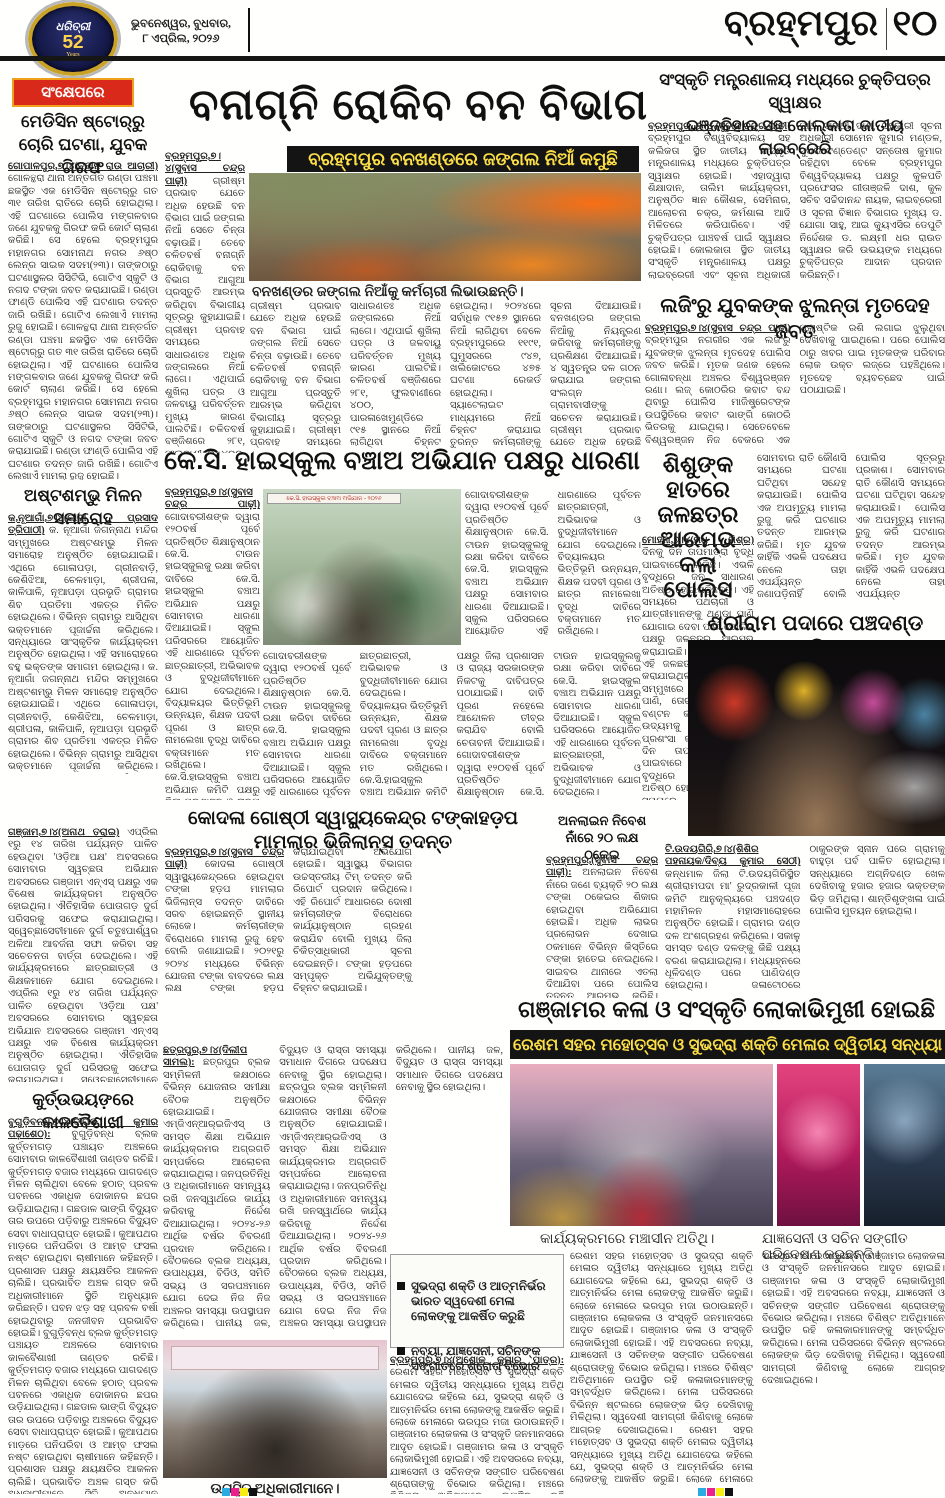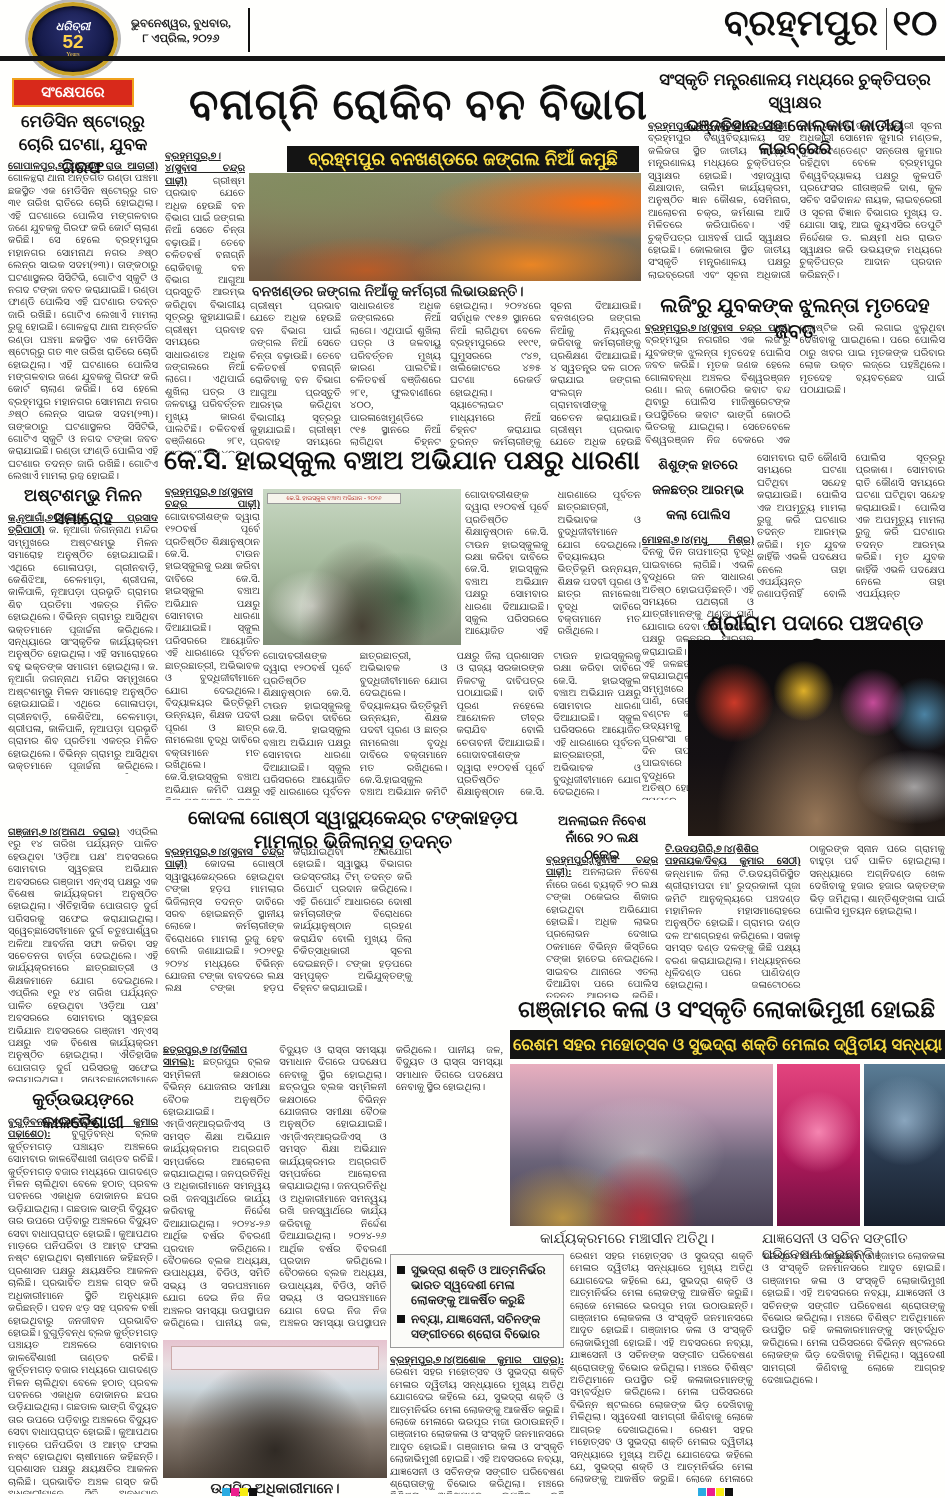--- a/index.html
+++ b/index.html
@@ -17,21 +17,21 @@
                 font-weight:bold;text-align:center;}
   .rule{background:#161616;}
   
   .logo{width:82px;height:66px;border-radius:50%;background:
         radial-gradient(circle at 50% 38%,#2c3272 0%,#151a4a 60%,#0c0f33 100%);
         border:4px solid #c9a227;box-shadow:0 0 0 3px #b9b9b9, inset 0 0 6px #000;
         display:flex;flex-direction:column;align-items:center;justify-content:center;}
   .logo .nm{color:#fff;font-size:11px;font-style:italic;font-weight:bold;line-height:11px;}
   .logo .yr{color:#ffd34d;font-size:19px;font-weight:bold;line-height:19px;font-family:"Liberation Sans",sans-serif;}
   .logo .yl{color:#ffd34d;font-size:6px;line-height:7px;}
-  .bullet-row{display:flex;align-items:flex-start;margin:4px 0;}
+  .bullet-row{display:flex;align-items:flex-start;margin:20px 0;}
   .sq{width:8px;height:8px;background:#111;margin:3px 6px 0 0;flex:0 0 auto;}
   .regmark{display:flex;gap:1px;}
   .regmark i{display:block;width:8px;height:8px;}
 </style>
 </head>
 <body>
 
 <div class="page">
 
   <div class="abs logo" style="left:28px;top:2px;">
@@ -123,21 +123,21 @@
       linear-gradient(180deg,#c9d8c4 0%,#a8bda0 45%,#7f8d76 100%);">
     <div style="position:absolute;left:4px;top:4px;right:60px;background:#f6f4ec;color:#b02018;font-size:6px;line-height:9px;text-align:center;border:1px solid #999;">କେ.ସି. ହାଇସ୍କୁଲ ବଞ୍ଚାଅ ଅଭିଯାନ - ୨୦୨୬</div>
   </div>
   <div class="abs body-text cols2" style="left:465px;top:489px;width:176px;height:156px;">
     <span>ଗୋଦାବରୀଶଙ୍କ ଦ୍ୱାରା ୧୨୦ବର୍ଷ ପୂର୍ବେ ପ୍ରତିଷ୍ଠିତ ଶିକ୍ଷାନୁଷ୍ଠାନ କେ.ସି. ଟାଉନ ହାଇସ୍କୁଲକୁ ରକ୍ଷା କରିବା ଦାବିରେ କେ.ସି. ହାଇସ୍କୁଲ ବଞ୍ଚାଅ ଅଭିଯାନ ପକ୍ଷରୁ ସୋମବାର ଧାରଣା ଦିଆଯାଇଛି। ସ୍କୁଲ ପରିସରରେ ଆୟୋଜିତ ଏହି ଧାରଣାରେ ପୂର୍ବତନ ଛାତ୍ରଛାତ୍ରୀ, ଅଭିଭାବକ ଓ ବୁଦ୍ଧିଜୀବୀମାନେ ଯୋଗ ଦେଇଥିଲେ। ବିଦ୍ୟାଳୟର ଭିତ୍ତିଭୂମି ଉନ୍ନୟନ, ଶିକ୍ଷକ ପଦବୀ ପୂରଣ ଓ ଛାତ୍ର ନାମଲେଖା ବୃଦ୍ଧି ଦାବିରେ ବକ୍ତାମାନେ ମତ ରଖିଥିଲେ। କେ.ସି.ହାଇସ୍କୁଲ ବଞ୍ଚାଅ ଅଭିଯାନ କମିଟି ପକ୍ଷରୁ ଜିଲା ପ୍ରଶାସନ ଓ ରାଜ୍ୟ ସରକାରଙ୍କ ନିକଟକୁ ଦାବିପତ୍ର ପଠାଯାଇଛି। ଦାବି ପୂରଣ ନହେଲେ ଆନ୍ଦୋଳନ ତୀବ୍ର କରାଯିବ ବୋଲି ଚେତାବନୀ ଦିଆଯାଇଛି।</span>
   </div>
   <div class="abs body-text cols4" style="left:263px;top:650px;width:378px;height:150px;">
     <span>ଗୋଦାବରୀଶଙ୍କ ଦ୍ୱାରା ୧୨୦ବର୍ଷ ପୂର୍ବେ ପ୍ରତିଷ୍ଠିତ ଶିକ୍ଷାନୁଷ୍ଠାନ କେ.ସି. ଟାଉନ ହାଇସ୍କୁଲକୁ ରକ୍ଷା କରିବା ଦାବିରେ କେ.ସି. ହାଇସ୍କୁଲ ବଞ୍ଚାଅ ଅଭିଯାନ ପକ୍ଷରୁ ସୋମବାର ଧାରଣା ଦିଆଯାଇଛି। ସ୍କୁଲ ପରିସରରେ ଆୟୋଜିତ ଏହି ଧାରଣାରେ ପୂର୍ବତନ ଛାତ୍ରଛାତ୍ରୀ, ଅଭିଭାବକ ଓ ବୁଦ୍ଧିଜୀବୀମାନେ ଯୋଗ ଦେଇଥିଲେ। ବିଦ୍ୟାଳୟର ଭିତ୍ତିଭୂମି ଉନ୍ନୟନ, ଶିକ୍ଷକ ପଦବୀ ପୂରଣ ଓ ଛାତ୍ର ନାମଲେଖା ବୃଦ୍ଧି ଦାବିରେ ବକ୍ତାମାନେ ମତ ରଖିଥିଲେ। କେ.ସି.ହାଇସ୍କୁଲ ବଞ୍ଚାଅ ଅଭିଯାନ କମିଟି ପକ୍ଷରୁ ଜିଲା ପ୍ରଶାସନ ଓ ରାଜ୍ୟ ସରକାରଙ୍କ ନିକଟକୁ ଦାବିପତ୍ର ପଠାଯାଇଛି। ଦାବି ପୂରଣ ନହେଲେ ଆନ୍ଦୋଳନ ତୀବ୍ର କରାଯିବ ବୋଲି ଚେତାବନୀ ଦିଆଯାଇଛି। ଗୋଦାବରୀଶଙ୍କ ଦ୍ୱାରା ୧୨୦ବର୍ଷ ପୂର୍ବେ ପ୍ରତିଷ୍ଠିତ ଶିକ୍ଷାନୁଷ୍ଠାନ କେ.ସି. ଟାଉନ ହାଇସ୍କୁଲକୁ ରକ୍ଷା କରିବା ଦାବିରେ କେ.ସି. ହାଇସ୍କୁଲ ବଞ୍ଚାଅ ଅଭିଯାନ ପକ୍ଷରୁ ସୋମବାର ଧାରଣା ଦିଆଯାଇଛି। ସ୍କୁଲ ପରିସରରେ ଆୟୋଜିତ ଏହି ଧାରଣାରେ ପୂର୍ବତନ ଛାତ୍ରଛାତ୍ରୀ, ଅଭିଭାବକ ଓ ବୁଦ୍ଧିଜୀବୀମାନେ ଯୋଗ ଦେଇଥିଲେ। ବିଦ୍ୟାଳୟର ଭିତ୍ତିଭୂମି ଉନ୍ନୟନ, ଶିକ୍ଷକ ପଦବୀ ପୂରଣ ଓ ଛାତ୍ର ନାମଲେଖା ବୃଦ୍ଧି ଦାବିରେ ବକ୍ତାମାନେ ମତ ରଖିଥିଲେ। କେ.ସି.ହାଇସ୍କୁଲ ବଞ୍ଚାଅ ଅଭିଯାନ କମିଟି ପକ୍ଷରୁ ଜିଲା ପ୍ରଶାସନ ଓ ରାଜ୍ୟ ସରକାରଙ୍କ ନିକଟକୁ ଦାବିପତ୍ର ପଠାଯାଇଛି। ଦାବି ପୂରଣ ନହେଲେ ଆନ୍ଦୋଳନ ତୀବ୍ର କରାଯିବ ବୋଲି ଚେତାବନୀ ଦିଆଯାଇଛି।</span>
   </div>
 
-  <div class="abs hl" style="left:642px;top:452px;width:112px;font-size:13px;line-height:25px;">
+  <div class="abs hl" style="left:642px;top:452px;width:112px;font-size:23px;line-height:25px;">
     <div>ଶିଶୁଙ୍କ ହାତରେ</div>
     <div>ଜଳଛତ୍ର ଆରମ୍ଭ</div>
     <div>କଲା ପୋଲିସ</div>
   </div>
   <div class="abs body-text" style="left:642px;top:534px;width:112px;height:266px;">
     <span class="dl">ମୋହନା,୭।୪(ମଧୁ ମିଶ୍ର)</span>
     <span>ଦିନକୁ ଦିନ ତାପମାତ୍ରା ବୃଦ୍ଧି ପାଇବାରେ ଲାଗିଛି। ଏଭଳି ବୃଦ୍ଧିରେ ଜନ ସାଧାରଣ ଅତିଷ୍ଠ ହୋଇପଡ଼ିଛନ୍ତି। ଏହି ସମୟରେ ପଥଚାରୀ ଓ ଯାତ୍ରୀମାନଙ୍କୁ ଥଣ୍ଡା ପାଣି ଯୋଗାଇ ଦେବା ପାଇଁ ପୋଲିସ ପକ୍ଷରୁ ଜଳଛତ୍ର ଆରମ୍ଭ କରାଯାଇଛି। ଶିଶୁଙ୍କ ହାତରେ ଏହି ଜଳଛତ୍ରର ଶୁଭାରମ୍ଭ କରାଯାଇଥିଲା। ଥାନା ସମ୍ମୁଖରେ ପଥଚାରୀଙ୍କୁ ପାଣି, ତୋରାଣି ଓ ସରବତ ବଣ୍ଟନ କରାଯାଉଛି। ଏହି ଉଦ୍ୟମକୁ ସ୍ଥାନୀୟ ଲୋକେ ପ୍ରଶଂସା କରିଛନ୍ତି। ଦିନକୁ ଦିନ ତାପମାତ୍ରା ବୃଦ୍ଧି ପାଇବାରେ ଲାଗିଛି। ଏଭଳି ବୃଦ୍ଧିରେ ଜନ ସାଧାରଣ ଅତିଷ୍ଠ ହୋଇପଡ଼ିଛନ୍ତି। ଏହି ସମୟରେ ପଥଚାରୀ ଓ ଯାତ୍ରୀମାନଙ୍କୁ ଥଣ୍ଡା ପାଣି ଯୋଗାଇ ଦେବା ପାଇଁ ପୋଲିସ ପକ୍ଷରୁ ଜଳଛତ୍ର ଆରମ୍ଭ କରାଯାଇଛି। ଶିଶୁଙ୍କ ହାତରେ ଏହି ଜଳଛତ୍ରର ଶୁଭାରମ୍ଭ କରାଯାଇଥିଲା। ଥାନା ସମ୍ମୁଖରେ ପଥଚାରୀଙ୍କୁ ପାଣି, ତୋରାଣି ଓ ସରବତ ବଣ୍ଟନ କରାଯାଉଛି। ଏହି ଉଦ୍ୟମକୁ ସ୍ଥାନୀୟ ଲୋକେ ପ୍ରଶଂସା କରିଛନ୍ତି।</span>
   </div>
 
   <div class="abs hl" style="left:686px;top:610px;width:259px;font-size:21px;line-height:26px;">ଶ୍ରୀରାମ ପଦାରେ ପଞ୍ଚଦଣ୍ଡ ମହାମିଳନ</div>

